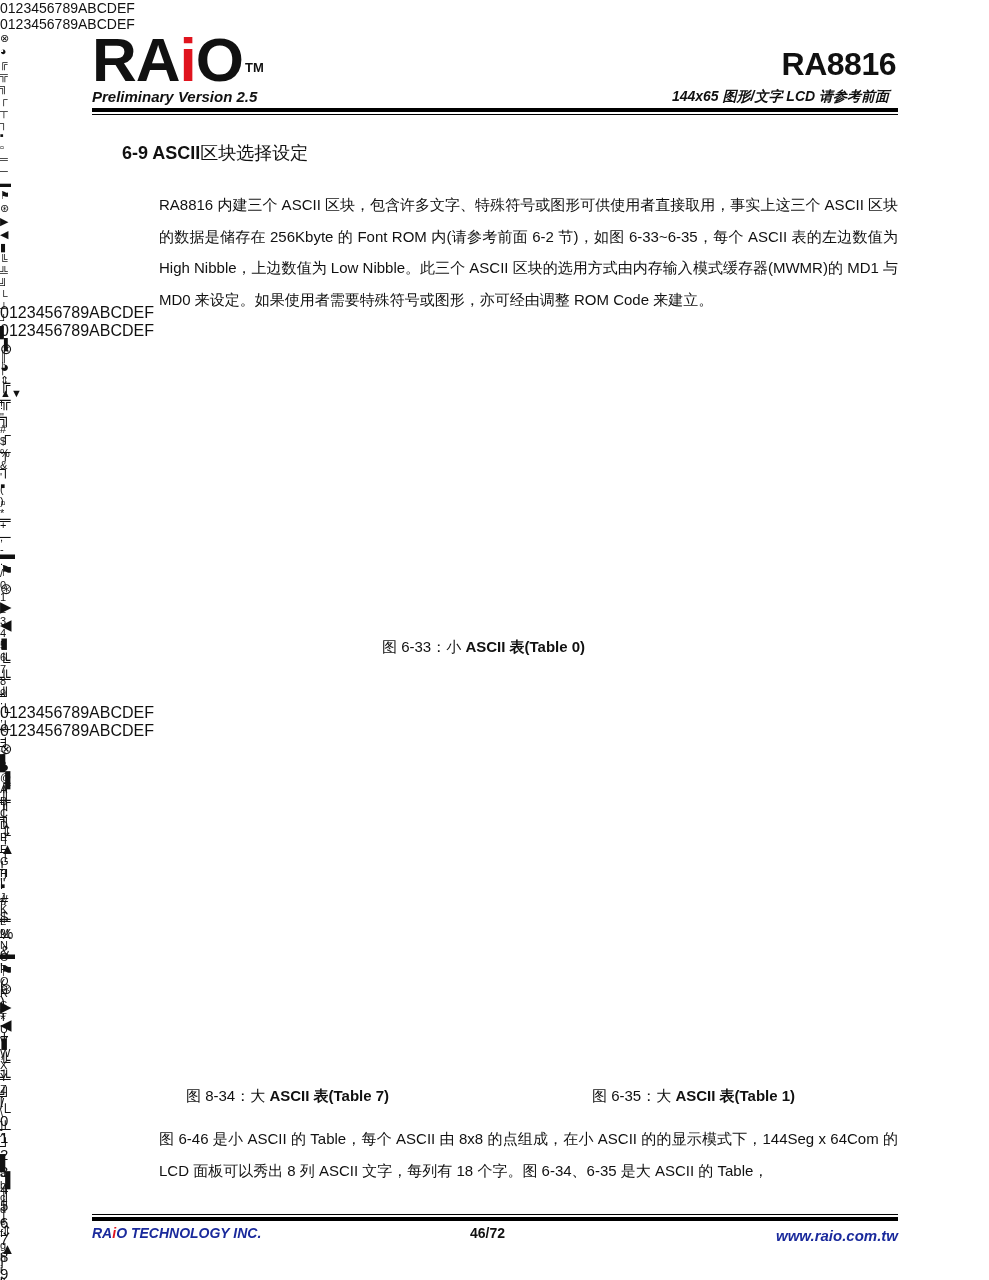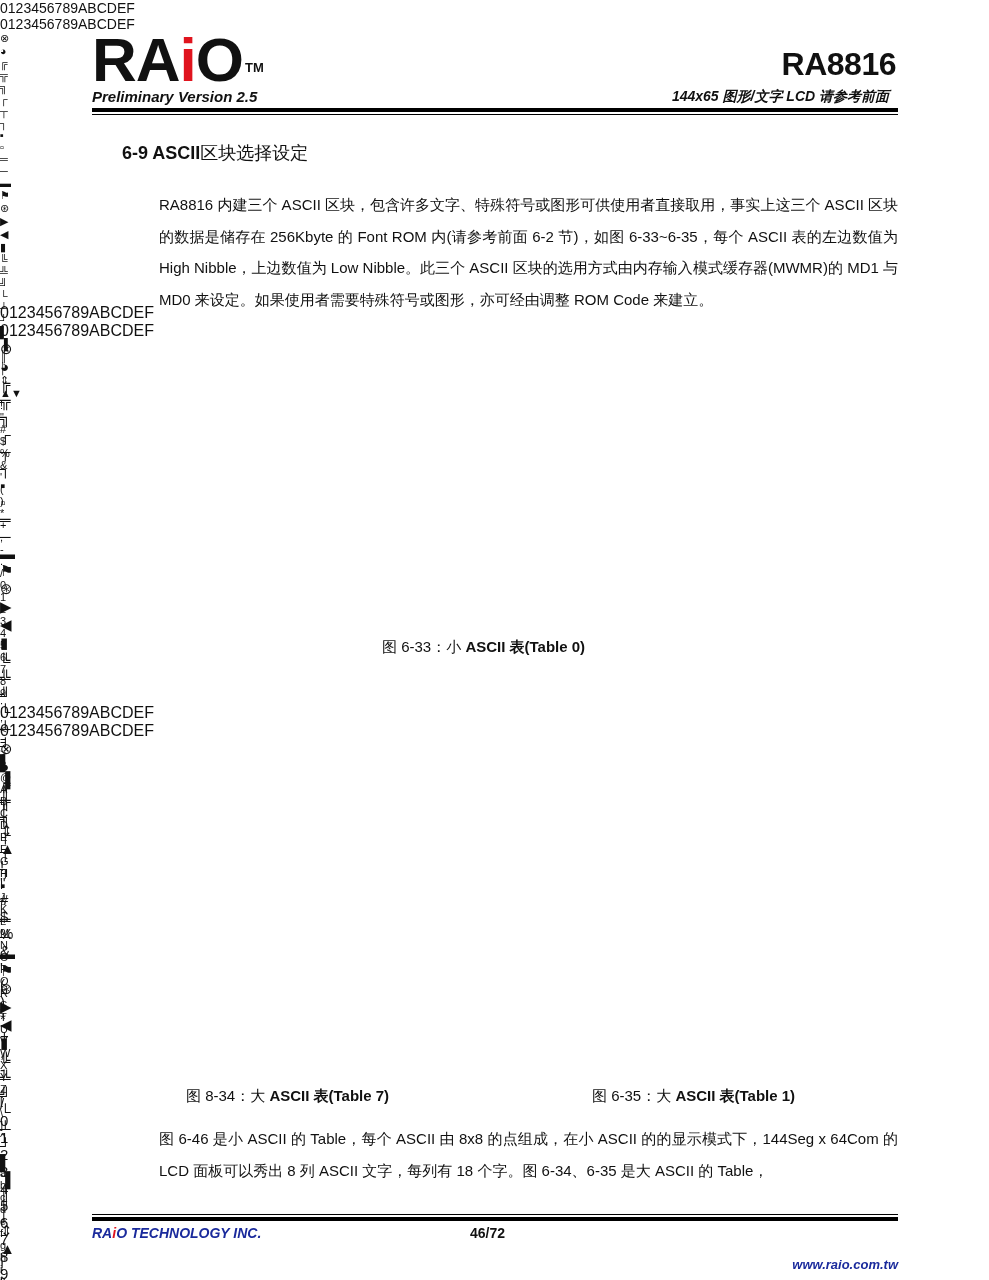--- a/index.html
+++ b/index.html
@@ -24,21 +24,21 @@
 
   
   .tbl { position:absolute; }
   .caption { font-size:15px; font-weight:bold; }
   .caption .cn { font-weight:normal; }
 
   
   .footer-company { left:92px; top:1225px; font-size:14px; font-weight:bold; font-style:italic; color:#1a2a9c; }
   .footer-company .i { color:#e0141e; }
   .footer-page { left:470px; top:1225px; font-size:14px; font-weight:bold; }
-  .footer-url { right:91px; top:1227px; font-size:13px; font-weight:bold; font-style:italic; color:#1a2a9c;margin-top:30px; }
+  .footer-url { right:91px; top:1227px; font-size:15px; font-weight:bold; font-style:italic; color:#1a2a9c; }
 
   .watermark { right:30px; top:1150px; color:rgba(190,190,190,0.55); font-weight:bold; text-align:center; pointer-events:none; }
   .watermark .w1 { font-size:46px; letter-spacing:2px; line-height:50px; }
   .watermark .w2 { font-size:22px; letter-spacing:1px; line-height:26px; }
 </style>
 </head>
 <body>
 
 <div class="abs logo"><span>RA</span><span class="i">i</span><span>O</span><span class="tm">TM</span></div>
 <div class="abs version">Preliminary Version 2.5</div>

